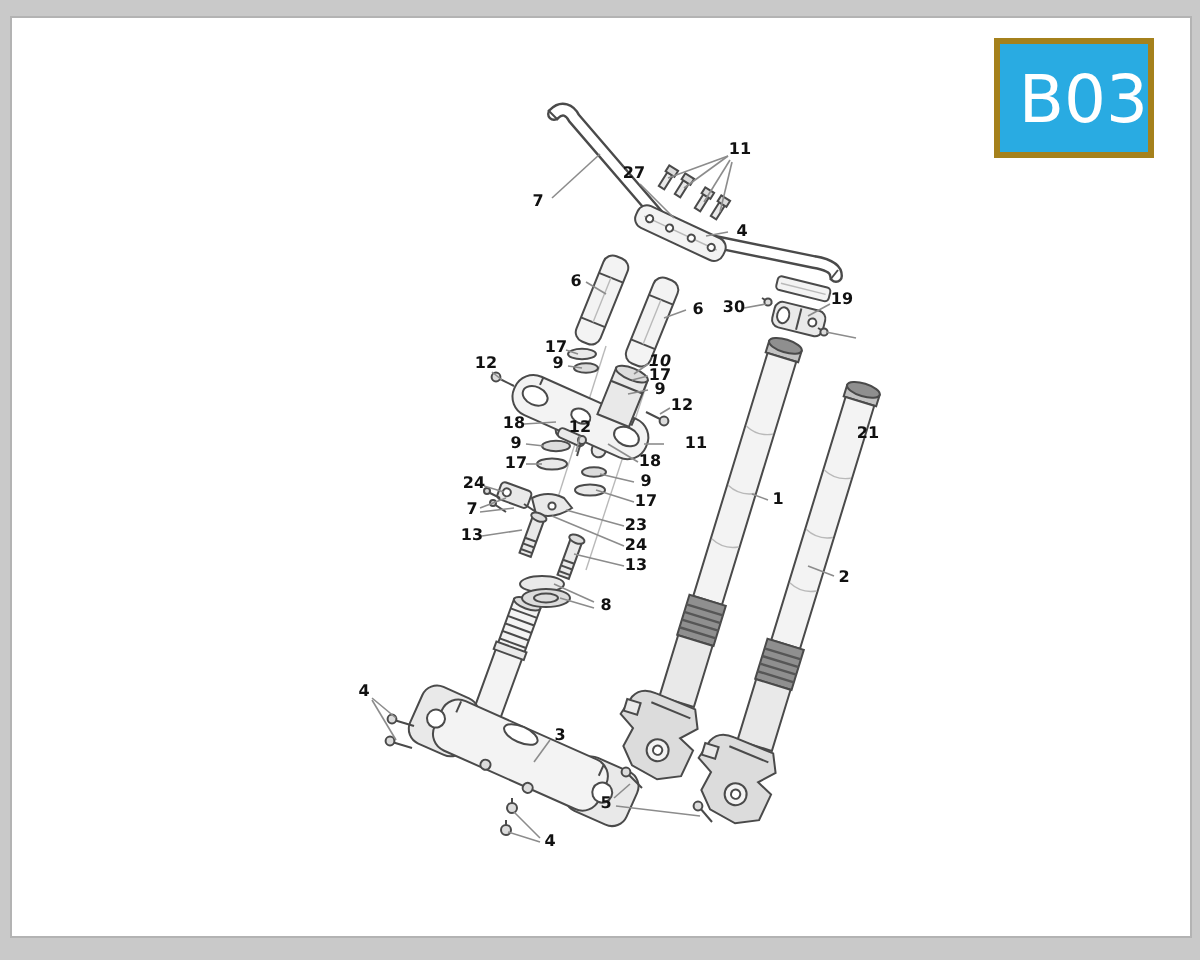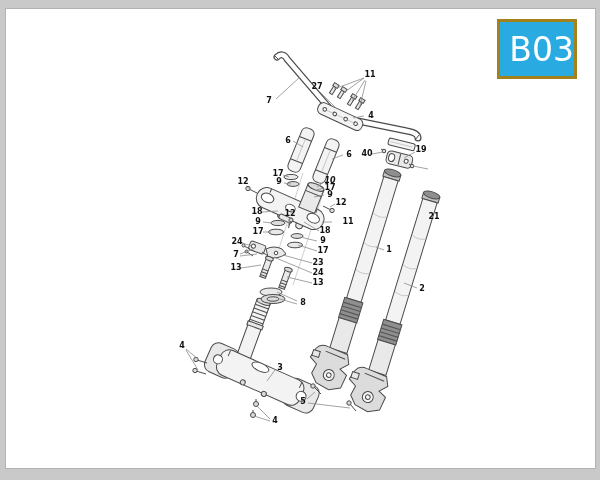--- a/index.html
+++ b/index.html
@@ -324,21 +324,21 @@
       </g>
   </svg>
 
   <div id="callouts">
       <span class="callout" style="left: 269px; top: 101px;">7</span>
       <span class="callout" style="left: 317px; top: 87px;">27</span>
       <span class="callout" style="left: 370px; top: 75px;">11</span>
       <span class="callout" style="left: 371px; top: 116px;">4</span>
       <span class="callout" style="left: 288px; top: 141px;">6</span>
       <span class="callout" style="left: 349px; top: 155px;">6</span>
-      <span class="callout" style="left: 367px; top: 154px;">40</span>
+      <span class="callout" style="left: 367px; top: 154px;">30</span>
       <span class="callout" style="left: 421px; top: 150px;">19</span>
       <span class="callout" style="left: 434px; top: 169px; margin-top: 48px;">21</span>
       <span class="callout" style="left: 278px; top: 174px;">17</span>
       <span class="callout" style="left: 279px; top: 182px;">9</span>
       <span class="callout" style="left: 330px; top: 181px; font-style: italic;">10</span>
       <span class="callout" style="left: 330px; top: 188px;">17</span>
       <span class="callout" style="left: 330px; top: 195px;">9</span>
       <span class="callout" style="left: 243px; top: 182px;">12</span>
       <span class="callout" style="left: 341px; top: 203px;">12</span>
       <span class="callout" style="left: 290px; top: 214px;">12</span>

